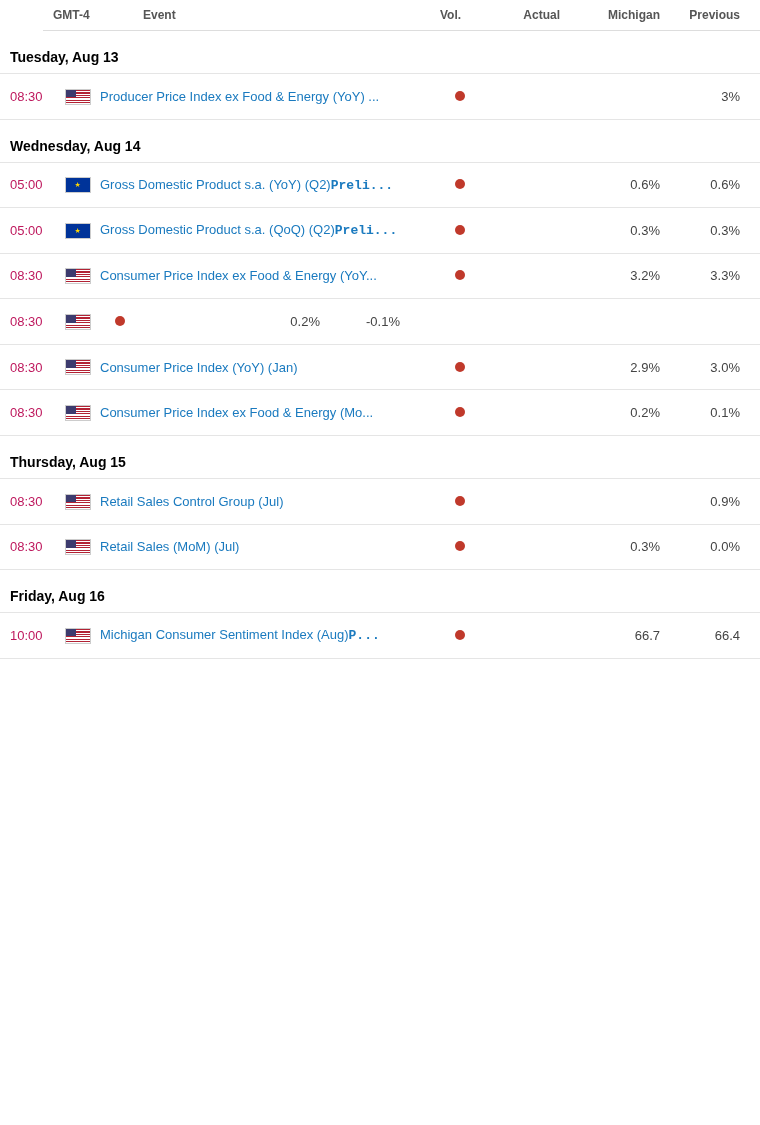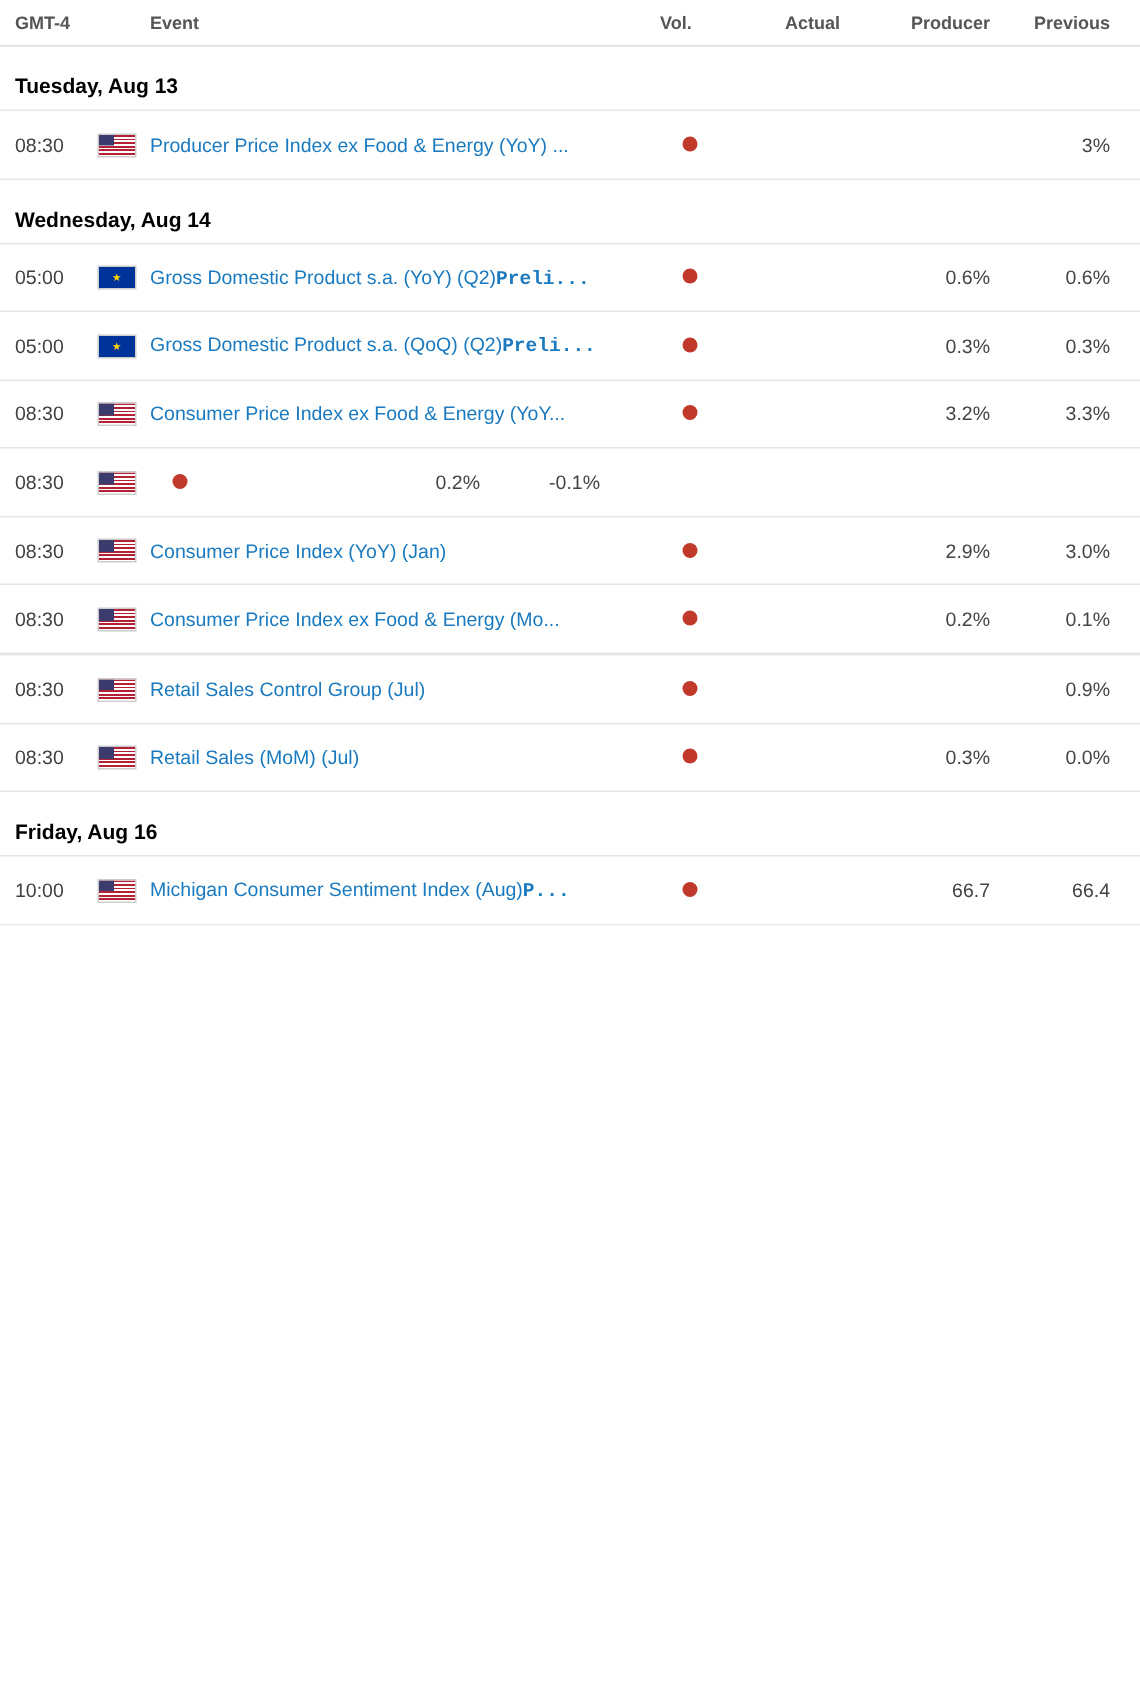--- a/index.html
+++ b/index.html
@@ -16,20 +16,21 @@
     }
     .header-row {
       display: flex;
       align-items: center;
       padding: 8px 10px;
       border-bottom: 1px solid #ddd;
       background: #fff;
       font-weight: bold;
       color: #555;
       font-size: 12px;
+      margin-left: 43px;
     }
     .col-time { width: 55px; flex-shrink: 0; }
     .col-flag { width: 35px; flex-shrink: 0; }
     .col-event { flex: 1; }
     .col-vol { width: 40px; flex-shrink: 0; text-align: left; }
     .col-actual { width: 80px; flex-shrink: 0; text-align: right; }
     .col-consensus { width: 100px; flex-shrink: 0; text-align: right; }
     .col-previous { width: 90px; flex-shrink: 0; text-align: right; padding-right: 10px; }
 
     .day-section { }
@@ -45,21 +46,21 @@
       padding: 14px 10px;
       border-top: 1px solid #e5e5e5;
       font-size: 13px;
     }
     .event-row:last-child {
       border-bottom: 1px solid #e5e5e5;
     }
     .time-cell {
       width: 55px;
       flex-shrink: 0;
-      color: #404040;
+      color: #be185d;
     }
     .flag-cell {
       width: 35px;
       flex-shrink: 0;
     }
     .flag {
       display: inline-block;
       width: 26px;
       height: 16px;
       border: 1px solid #ccc;
@@ -147,21 +148,21 @@
   </style>
 </head>
 <body>
 
 <div class="header-row">
   <div class="col-time">GMT-4</div>
   <div class="col-flag"></div>
   <div class="col-event">Event</div>
   <div class="col-vol">Vol.</div>
   <div class="col-actual">Actual</div>
-  <div class="col-consensus">Producer</div>
+  <div class="col-consensus">Michigan</div>
   <div class="col-previous">Previous</div>
 </div>
 
 <div id="calendar-body">
     <div class="day-section">
       <div class="day-header">Tuesday, Aug 13</div>
       <div class="event-row">
         <div class="time-cell">08:30</div>
         <div class="flag-cell"><div class="flag"><div class="flag-us-inner"></div></div></div>
         <div class="event-cell">Producer Price Index ex Food &amp; Energy (YoY) ...</div>
@@ -221,20 +222,21 @@
         <div class="time-cell">08:30</div>
         <div class="flag-cell"><div class="flag"><div class="flag-us-inner"></div></div></div>
         <div class="event-cell">Consumer Price Index ex Food &amp; Energy (Mo...</div>
         <div class="vol-cell"><span class="dot"></span></div>
         <div class="actual-cell"></div>
         <div class="consensus-cell">0.2%</div>
         <div class="previous-cell">0.1%</div>
       </div>
     </div>
     <div class="day-section">
+      <div class="day-header">Thursday, Aug 15</div>
       <div class="event-row">
         <div class="time-cell">08:30</div>
         <div class="flag-cell"><div class="flag"><div class="flag-us-inner"></div></div></div>
         <div class="event-cell">Retail Sales Control Group (Jul)</div>
         <div class="vol-cell"><span class="dot"></span></div>
         <div class="actual-cell"></div>
         <div class="consensus-cell"></div>
         <div class="previous-cell">0.9%</div>
       </div>
       <div class="event-row">

